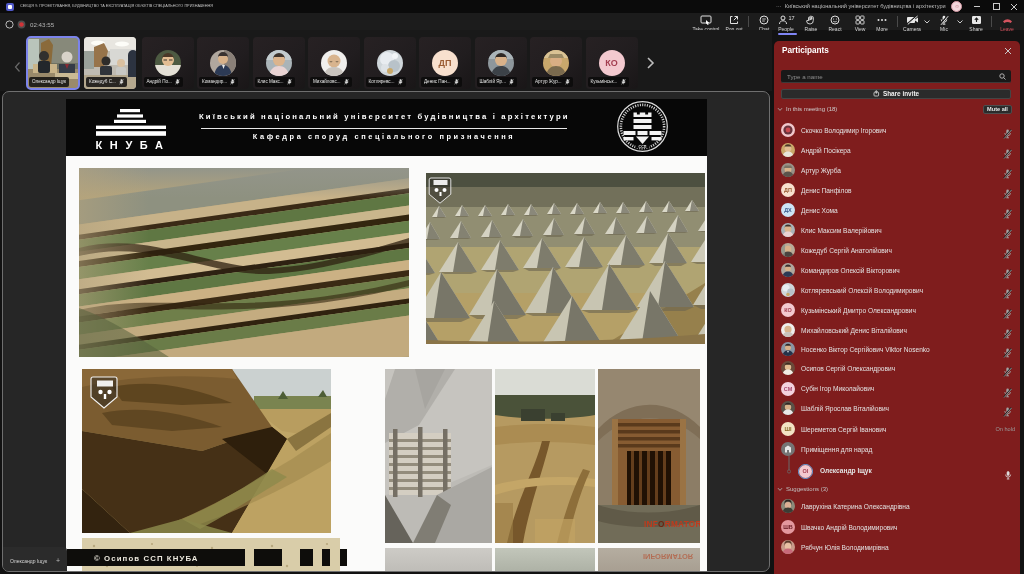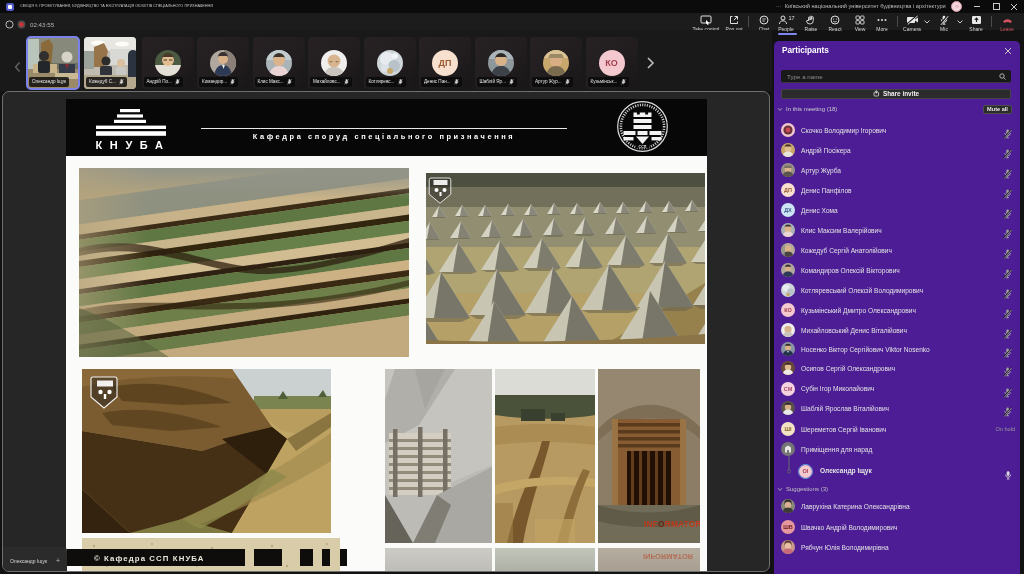--- a/index.html
+++ b/index.html
@@ -12,21 +12,21 @@
   #ctrlbar{left:0;top:13px;width:1024px;height:17px;background:#1c1c1c;}
   #strip{left:0;top:30px;width:772px;height:61px;background:#191919;}
   .tile{position:absolute;top:7px;width:52px;height:52px;border-radius:4px;
         background:linear-gradient(135deg,#272123 0%,#211d1f 60%,#191617 100%);overflow:hidden;}
   .tlabel{position:absolute;left:2px;bottom:2px;height:10px;background:rgba(10,10,10,.82);
         border-radius:2px;color:#e6e6e6;font-size:4.6px;line-height:10px;padding:0 3px;white-space:nowrap;display:flex;align-items:center;gap:2px;}
   .avat{position:absolute;left:50%;top:26px;transform:translate(-50%,-50%);
         border-radius:50%;width:26px;height:26px;overflow:hidden;}
   .init{display:flex;align-items:center;justify-content:center;font-weight:bold;}
   
-  #panel{left:774px;top:41px;width:246px;height:533px;background:#4c1d95;border-radius:5px 5px 0 0;}
+  #panel{left:774px;top:41px;width:246px;height:533px;background:#7f1d1d;border-radius:5px 5px 0 0;}
   .prow{position:absolute;left:0;width:246px;height:20px;}
   .pav{position:absolute;left:7px;top:3px;width:14px;height:14px;border-radius:50%;overflow:hidden;}
   .pname{position:absolute;left:27px;top:6.5px;font-size:6.6px;color:#e2e2e2;white-space:nowrap;}
   .pmic{position:absolute;right:8px;top:5px;}
   .inits{width:100%;height:100%;display:flex;align-items:center;justify-content:center;
          font-weight:bold;font-size:5.5px;}
   
   #stage{left:2px;top:91px;width:768px;height:481px;background:#262626;
          border:1px solid #6f6f6f;border-radius:7px;overflow:hidden;box-sizing:border-box;}
   .btn{position:absolute;display:flex;flex-direction:column;align-items:center;gap:1px;}
@@ -318,20 +318,21 @@
 
     <div class="ab" style="left:63px;top:7px;width:641px;height:57px;background:#070707;"></div>
     <svg class="ab" style="left:91px;top:15px;" width="75" height="46" viewBox="0 0 75 46">
       <rect x="26" y="2" width="20" height="3.2" fill="#fff"></rect>
       <rect x="23" y="7.4" width="26" height="3.2" fill="#fff"></rect>
       <rect x="20" y="12.8" width="32" height="3.2" fill="#fff"></rect>
       <rect x="2" y="18.6" width="70" height="3.4" fill="#fff"></rect>
       <rect x="2" y="24.2" width="70" height="4.6" fill="#fff"></rect>
       <text x="39" y="42" font-size="11" font-weight="bold" fill="#fff" text-anchor="middle" font-family="Liberation Sans" letter-spacing="7.6">КНУБА</text>
     </svg>
+    <div class="ab" style="left:196px;top:20px;width:370px;text-align:center;color:#fff;font-size:7.7px;font-weight:bold;letter-spacing:2.15px;white-space:nowrap;">Київський національний університет будівництва і архітектури</div>
     <div class="ab" style="left:198px;top:35.5px;width:366px;height:0.9px;background:#e8e8e8;"></div>
     <div class="ab" style="left:196px;top:40px;width:370px;text-align:center;color:#fff;font-size:7.4px;font-weight:bold;letter-spacing:2.6px;white-space:nowrap;">Кафедра споруд спеціального призначення</div>
     <svg class="ab" style="left:613px;top:8px;" width="53" height="53" viewBox="0 0 53 53">
       <circle cx="26.5" cy="26.5" r="24.8" fill="none" stroke="#dcdcdc" stroke-width="1.2"></circle>
       <circle cx="26.5" cy="26.5" r="21.6" fill="none" stroke="#cfcfcf" stroke-width="2.6" stroke-dasharray="1.1 1.3"></circle>
       <path d="M17.5 17 v-4.6 h3.4 v2.2 h2.9 v-2.2 h5.4 v2.2 h2.9 v-2.2 h3.4 V17 Z" fill="#f2f2f2"></path>
       <rect x="17.5" y="19" width="18" height="4" fill="#f2f2f2"></rect>
       <rect x="17.5" y="25" width="18" height="4" fill="#f2f2f2"></rect>
       <rect x="7.5" y="31" width="12" height="4" fill="#f2f2f2"></rect>
       <rect x="21.5" y="31" width="10" height="4" fill="#f2f2f2"></rect>
@@ -649,21 +650,21 @@
           <circle cx="115" cy="28" r="1.1"></circle>
           <circle cx="205" cy="28" r="1.2"></circle>
         </g>
       </svg>
     <div class="ab" style="left:382px;top:456px;width:107px;height:23px;background:linear-gradient(#cdcbc6,#bfbdb8);"></div>
     <div class="ab" style="left:492px;top:456px;width:100px;height:23px;background:linear-gradient(#c2c6ba,#aeb2a6);"></div>
     <div class="ab" style="left:595px;top:456px;width:102px;height:23px;background:linear-gradient(#b5ada0,#a89f92);"></div>
     <div class="ab" style="left:640px;top:460px;font-size:7.5px;font-weight:bold;color:#b5401e;opacity:.55;transform:scaleY(-1);">INFORMATOR</div>
 
     <div class="ab" style="left:64px;top:457px;width:178px;height:17px;background:#0e0d0b;"></div>
-    <div class="ab" style="left:91px;top:461.5px;font-size:7.8px;font-weight:bold;color:#ece8de;letter-spacing:1.1px;">© Кафедра ССП КНУБА</div>
+    <div class="ab" style="left:91px;top:461.5px;font-size:7.8px;font-weight:bold;color:#ece8de;letter-spacing:1.1px;">© Осипов ССП КНУБА</div>
     <div class="ab" style="left:251px;top:457px;width:28px;height:17px;background:#0e0d0b;"></div>
     <div class="ab" style="left:297px;top:457px;width:13px;height:17px;background:#0e0d0b;"></div>
     <div class="ab" style="left:319px;top:457px;width:8px;height:17px;background:#0e0d0b;"></div>
     <div class="ab" style="left:337px;top:457px;width:7px;height:17px;background:#0e0d0b;"></div>
 
     <div class="ab" style="left:0px;top:455px;width:64px;height:26px;background:#2b2b2b;border-radius:0 4px 0 0;"></div>
     <div class="ab" style="left:7px;top:466px;font-size:5px;color:#d5d5d5;">Олександр Іщук</div>
     <div class="ab" style="left:53px;top:464.5px;font-size:7px;color:#bdbdbd;">+</div>
   </div>
   <div id="panel" class="ab">

